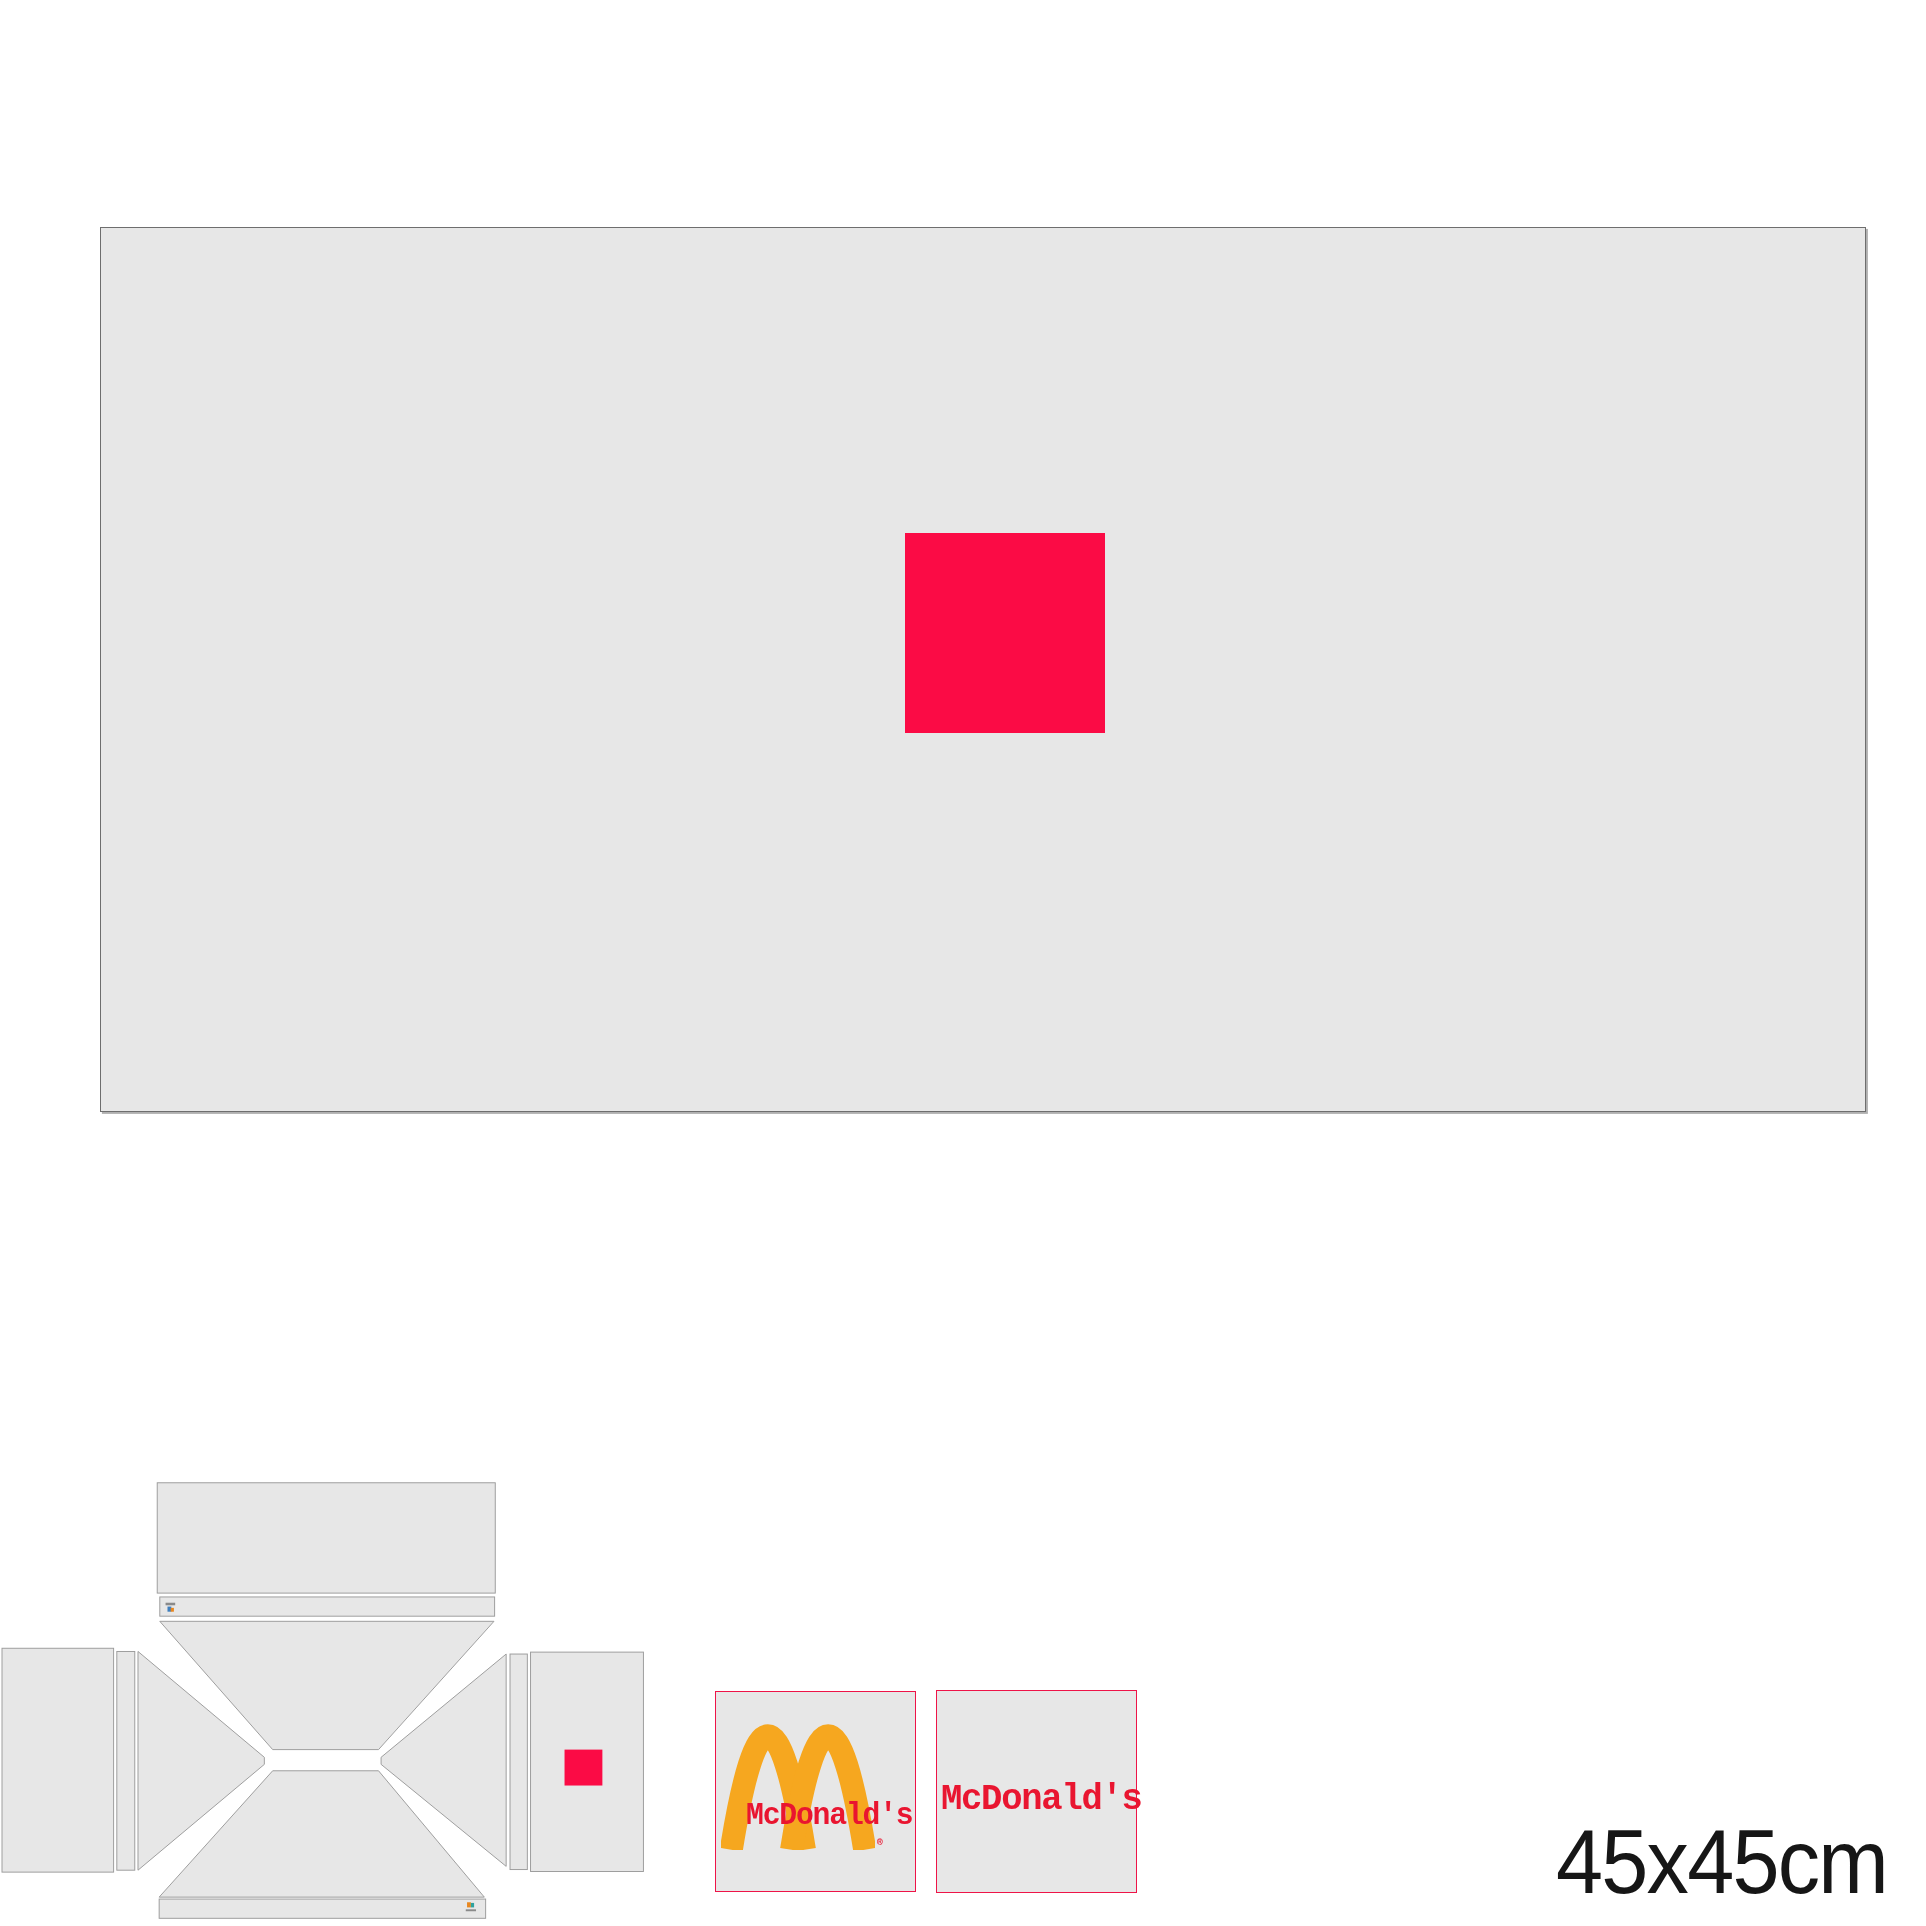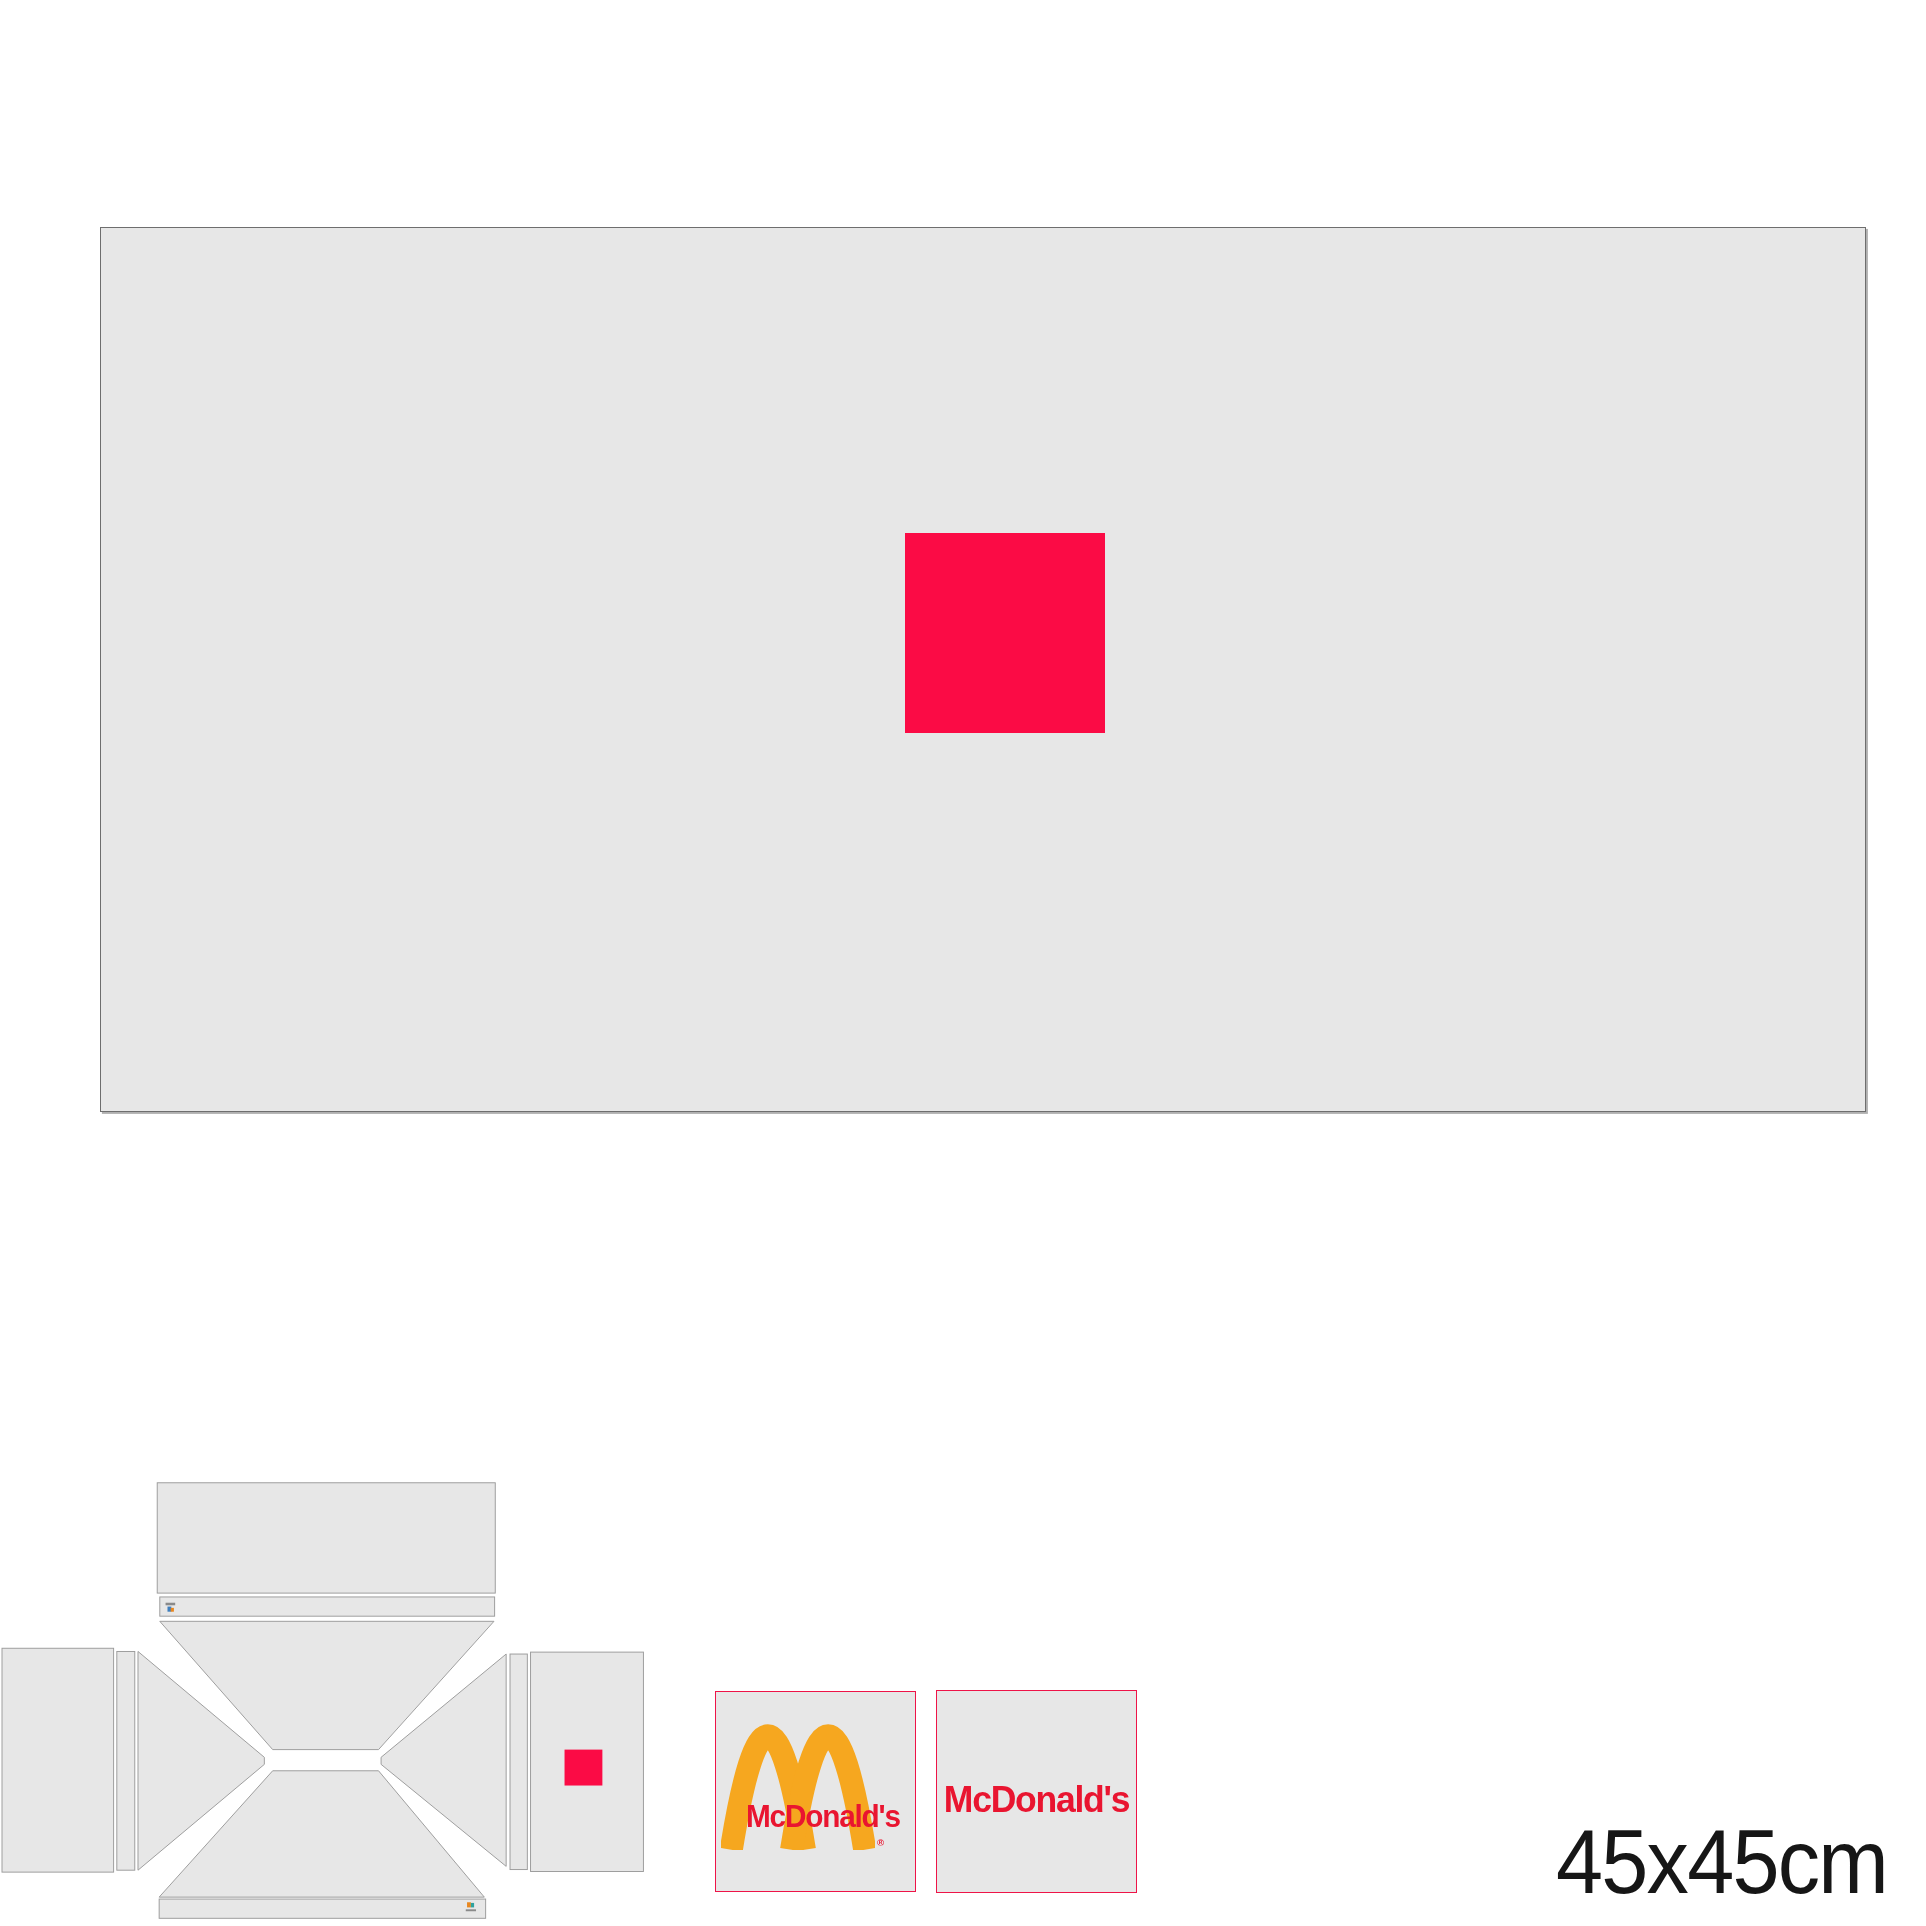--- a/index.html
+++ b/index.html
@@ -30,20 +30,21 @@
   .pinkfill{fill:var(--accent-pink,#fb0b45);stroke:none;}
   .mk-gray{fill:var(--mark-gray,#8a8a8a);}
   .mk-orange{fill:var(--mark-orange,#e8871f);}
   .mk-blue{fill:var(--mark-blue,#3f7fbe);}
   .mk-teal{fill:var(--mark-teal,#2fa3a0);}
   
   .swatch{
     position:absolute;box-sizing:border-box;
     background:var(--panel-fill,#e7e7e7);
     border:1.9px solid var(--swatch-border,#ee1448);
+    font-family:Liberation Mono, monospace;
   }
   .swatch-logo{left:715px;top:1691px;width:201px;height:201px;}
   .swatch-word{left:936px;top:1690px;width:201px;height:203px;}
   .arches{position:absolute;left:5.1px;top:26px;width:154px;height:132px;}
   .arches path{fill:none;stroke:var(--brand-gold,#f6a71f);stroke-width:36;}
   .wm{
     position:absolute;white-space:nowrap;
     font-weight:bold;color:var(--brand-red,#e91530);
     letter-spacing:-1.3px;line-height:1;
   }

